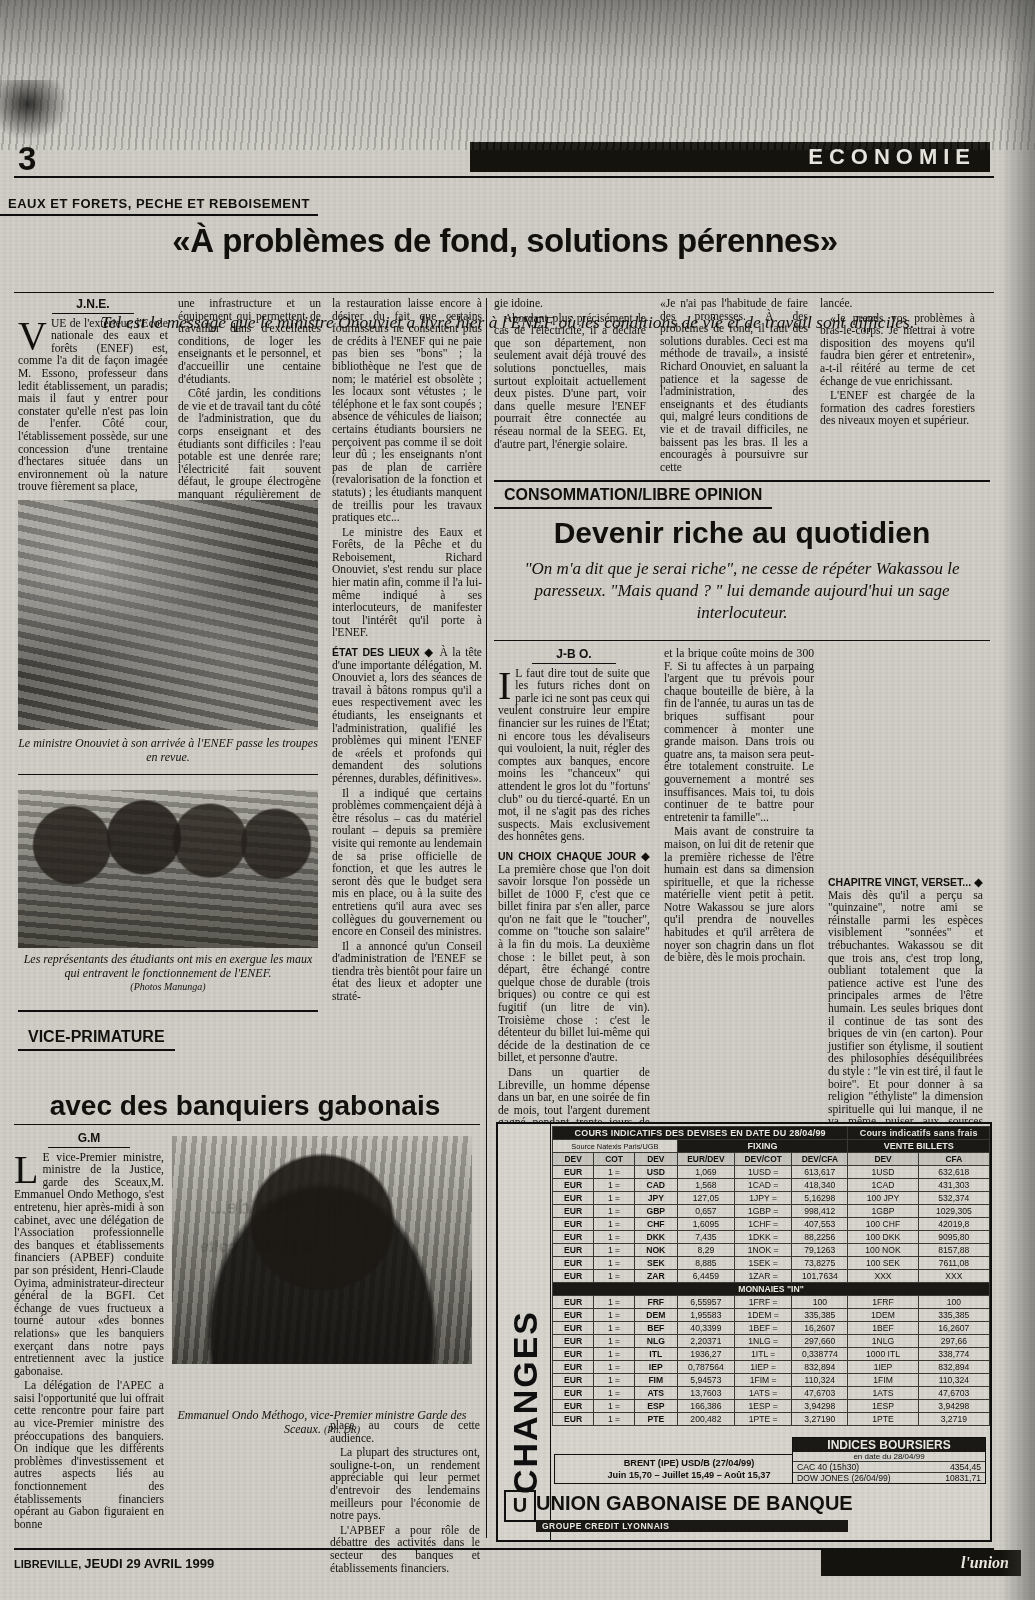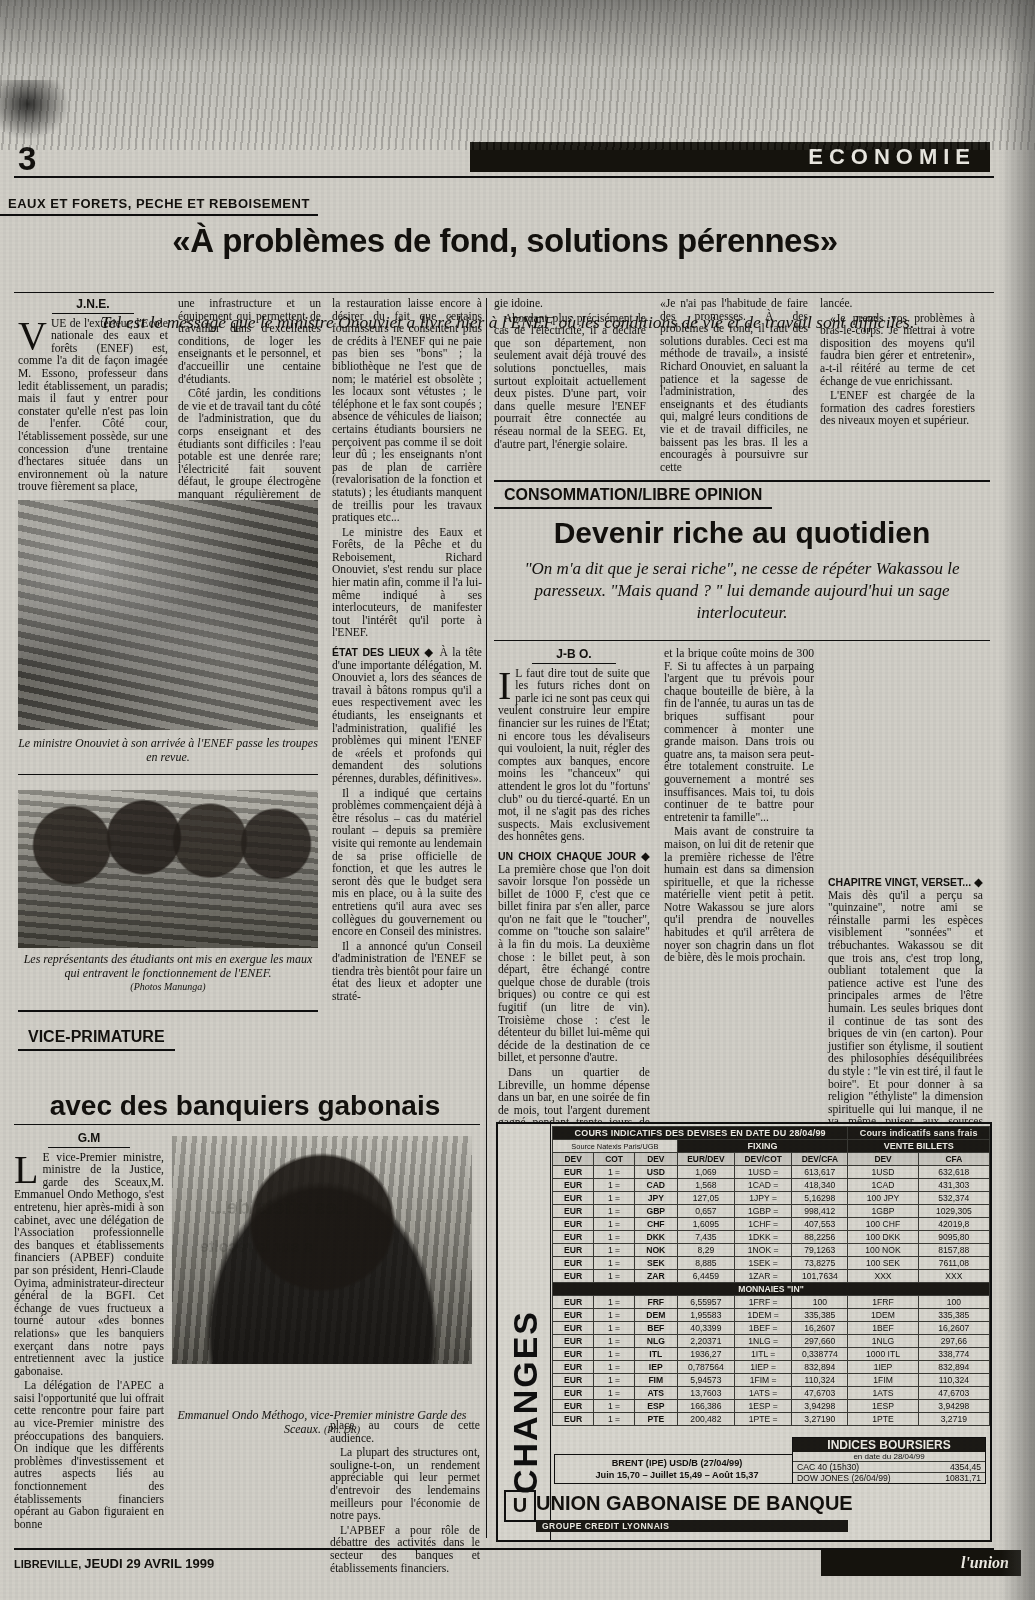--- a/index.html
+++ b/index.html
@@ -263,21 +263,21 @@
     background: #1d1b17; color: #eceae3; font-weight: bold; font-size: 9px; letter-spacing: .2px;
   }
   .fx-sub { font-size: 7.4px; text-align: left; }
   .fx-grouphead { background: #1d1b17; color: #eceae3; font-weight: bold; font-size: 9px; }
   .fx-colhead { font-weight: bold; font-size: 8.4px; background:#c6c4bd; }
   .fx-dev { font-weight: bold; }
   .fx-money { background: #1d1b17; color: #eceae3; font-weight: bold; }
   .brentbox {
     position: absolute; left: 56px; bottom: 56px; width: 236px;
     border: 1px solid #111; text-align: center; font-weight: bold; font-size: 9.2px;
-    padding: 2px 4px; line-height: 12px; background:#d6d4cd;
+    padding: 2px 16px; line-height: 12px; background:#d6d4cd;
     font-family: "Liberation Sans", sans-serif;
   }
   .boursebox {
     position: absolute; right: 4px; bottom: 56px; width: 192px;
     border: 1px solid #111; font-family: "Liberation Sans", sans-serif; font-size: 8.6px;
     background:#d6d4cd;
   }
   .boursebox .bhead { background: #1d1b17; color: #eceae3; font-weight: bold; text-align: center; font-size: 12px;}
   .boursebox .brow { display: flex; justify-content: space-between; padding: 0 4px; border-top: 1px solid #3a3a36;}
   .bank {

